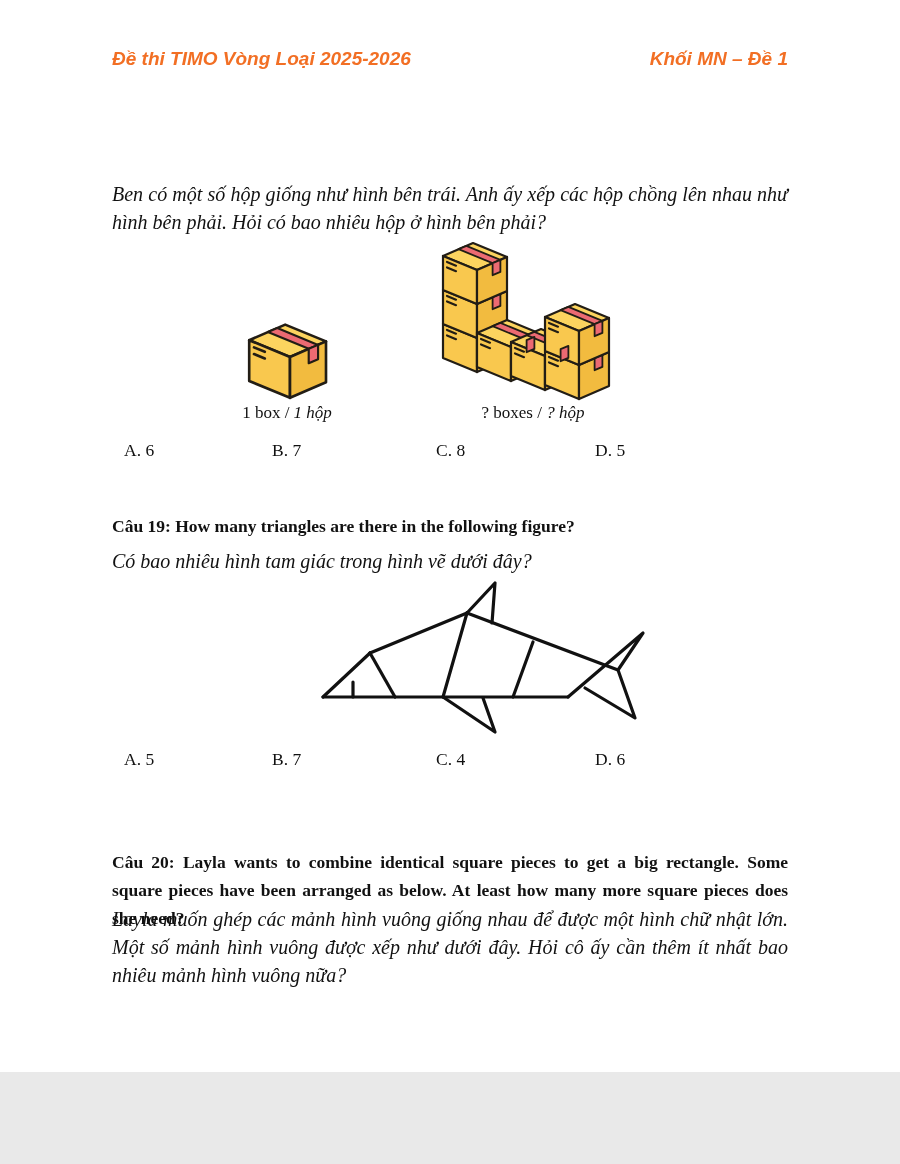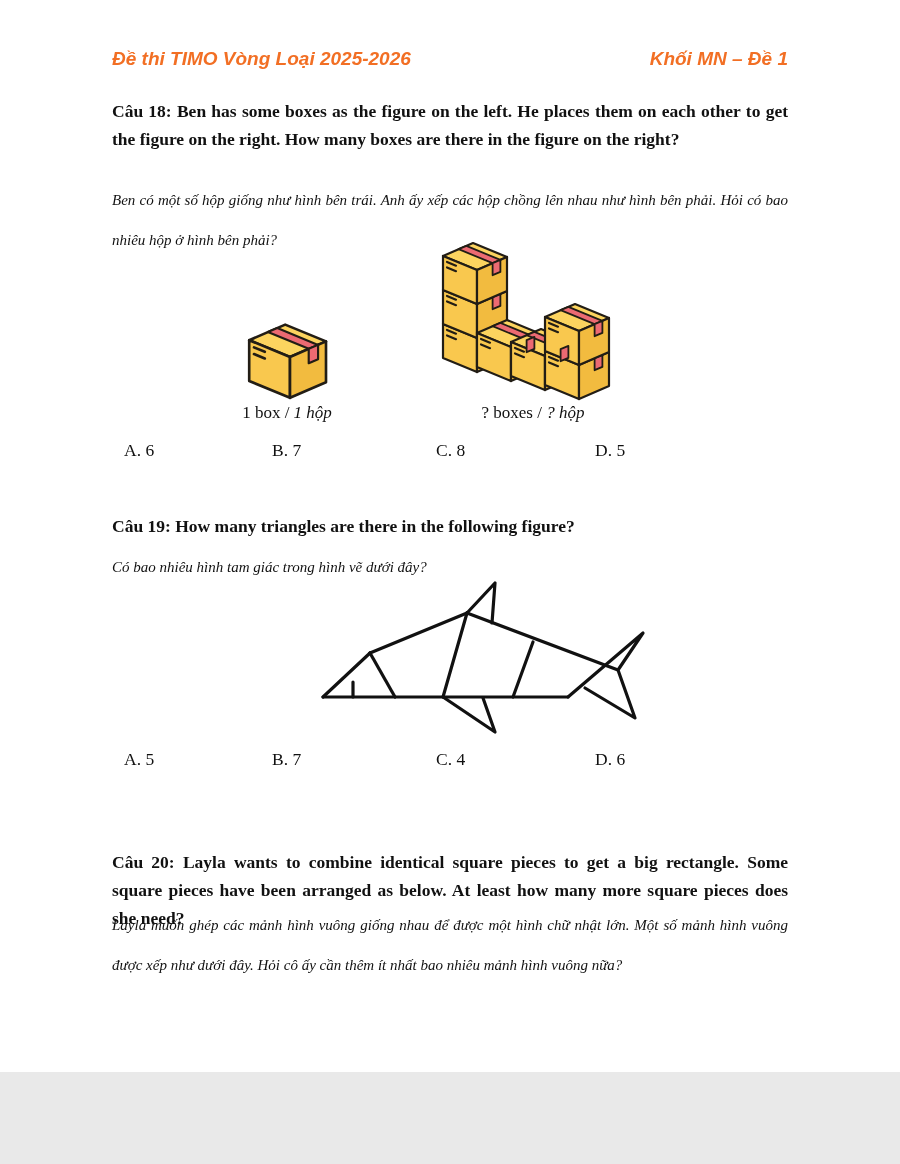--- a/index.html
+++ b/index.html
@@ -11,41 +11,40 @@
   .abs{position:absolute;}
   .hdr{
     font-family:"Liberation Sans", sans-serif;
     font-weight:700;font-style:italic;font-size:19px;color:#f26f24;
   }
   .qhead{
     left:112px;width:676px;font-weight:700;font-size:17.5px;
     line-height:28px;text-align:justify;
   }
   .qvi{
-    left:112px;width:676px;font-style:italic;font-size:15px;
-    line-height:40px;text-align:justify;
+    left:112px;width:676px;font-style:italic;font-size:20px;
+    line-height:28px;text-align:justify;
   }
   .figcap{font-size:17px;font-weight:400;text-align:center;}
   .figcap .vi{font-style:italic;}
   .ansrow span{position:absolute;font-size:17.5px;white-space:nowrap;}
   .ans-a{left:124px;} .ans-b{left:272px;} .ans-c{left:436px;} .ans-d{left:595px;}
   .footer-txt{
     font-family:"Liberation Sans", sans-serif;font-weight:700;
     font-size:20px;color:#be185d;white-space:nowrap;
   }
 </style>
 </head>
 <body>
 
 <div class="page">
 
   <div class="abs hdr" style="left:112px;top:48px;">Đề thi TIMO Vòng Loại 2025-2026</div>
   <div class="abs hdr" style="right:112px;top:48px;">Khối MN – Đề 1</div>
 
-  <div class="abs qhead" style="top:97px;">Câu 18: Ben has some boxes as the figure on the left. He places them on each other to get the figure on the right. How many boxes are there in the figure on the right?</div>
   <div class="abs qvi" style="top:180px;">Ben có một số hộp giống như hình bên trái. Anh ấy xếp các hộp chồng lên nhau như hình bên phải. Hỏi có bao nhiêu hộp ở hình bên phải?</div>
 
   <svg class="abs" style="left:220px;top:238px;" width="440" height="172" viewBox="220 238 440 172">
     <defs>
       <g id="boxfaces" stroke="#221d15" stroke-width="2.2" stroke-linejoin="round">
         <path d="M0 0 L-34 -14 L-4 -27 L30 -13 Z" fill="#fcd45f"></path>
         <path d="M0 0 L-34 -14 L-34 20 L0 34 Z" fill="#f9c84e"></path>
         <path d="M0 0 L30 -13 L30 21 L0 34 Z" fill="#f2bb3f"></path>
       </g>
       <path id="tapetop" d="M15.6 -6.8 L23.4 -10.1 L-10.6 -24.1 L-18.4 -20.8 Z" fill="#ec6a72" stroke="#221d15" stroke-width="1.8" stroke-linejoin="round"></path>

